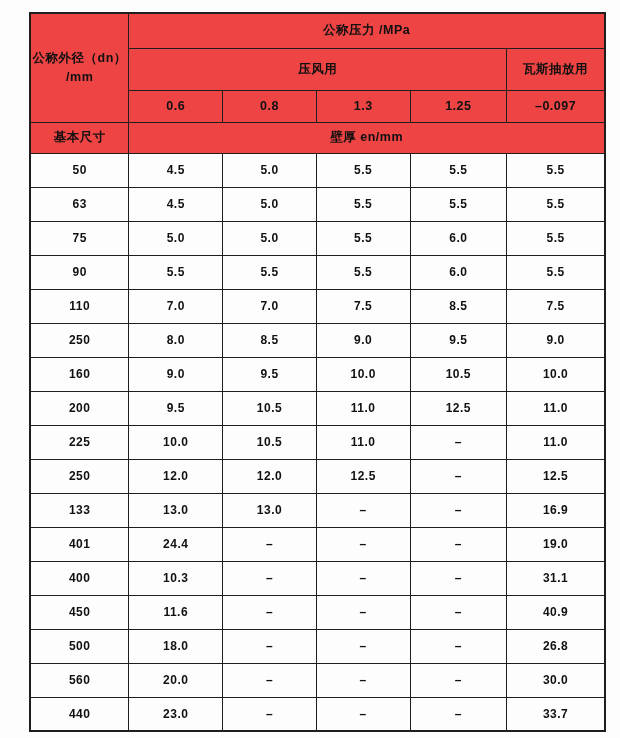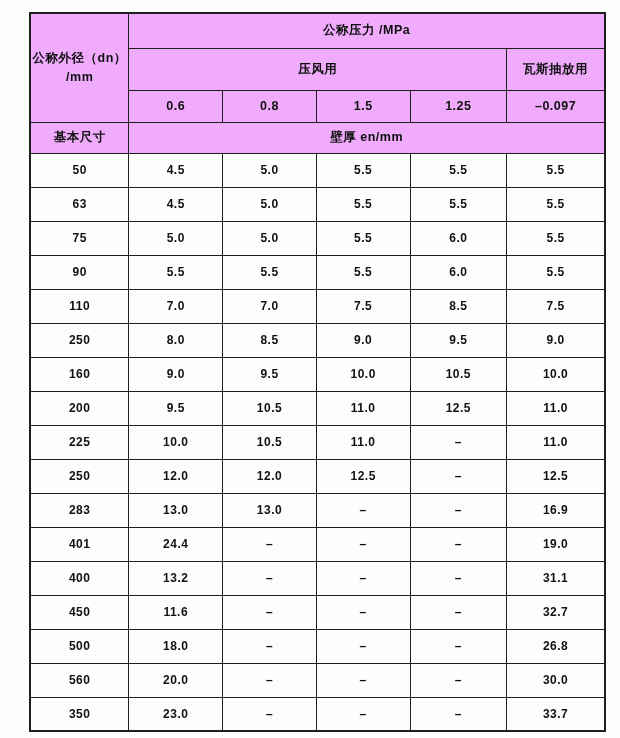--- a/index.html
+++ b/index.html
@@ -26,21 +26,21 @@
     border: 1px solid #1e1e1e;
     text-align: center;
     vertical-align: middle;
     padding: 0;
     color: #101010;
     font-size: 12.5px;
     font-weight: 700;
     letter-spacing: 0.5px;
   }
   .spec-table thead th {
-    background: #f0abfc;
+    background: #ef4444;
   }
   .row-pressure   { height: 35px; }
   .row-use        { height: 42px; }
   .row-values     { height: 32px; }
   .row-basic      { height: 31px; border-radius: 13px; }
   .spec-table tbody tr { height: 34px; }
   .spec-table tbody td {
     background: #fdfdfd;
     font-size: 12px;
   }
@@ -68,21 +68,21 @@
 /mm</th>
         <th colspan="5">公称压力 /MPa</th>
       </tr>
       <tr class="row-use">
         <th colspan="4">压风用</th>
         <th>瓦斯抽放用</th>
       </tr>
       <tr class="row-values">
         <th>0.6</th>
         <th>0.8</th>
-        <th>1.5</th>
+        <th>1.3</th>
         <th>1.25</th>
         <th>–0.097</th>
       </tr>
       <tr class="row-basic">
         <th>基本尺寸</th>
         <th colspan="5">壁厚 en/mm</th>
       </tr>
     </thead>
     <tbody>
         <tr>
@@ -159,69 +159,69 @@
         </tr>
         <tr>
           <td>250</td>
           <td>12.0</td>
           <td>12.0</td>
           <td>12.5</td>
           <td>–</td>
           <td>12.5</td>
         </tr>
         <tr>
-          <td>283</td>
+          <td>133</td>
           <td>13.0</td>
           <td>13.0</td>
           <td>–</td>
           <td>–</td>
           <td>16.9</td>
         </tr>
         <tr>
           <td>401</td>
           <td>24.4</td>
           <td>–</td>
           <td>–</td>
           <td>–</td>
           <td>19.0</td>
         </tr>
         <tr>
           <td>400</td>
-          <td>13.2</td>
+          <td>10.3</td>
           <td>–</td>
           <td>–</td>
           <td>–</td>
           <td>31.1</td>
         </tr>
         <tr>
           <td>450</td>
           <td>11.6</td>
           <td>–</td>
           <td>–</td>
           <td>–</td>
-          <td>32.7</td>
+          <td>40.9</td>
         </tr>
         <tr>
           <td>500</td>
           <td>18.0</td>
           <td>–</td>
           <td>–</td>
           <td>–</td>
           <td>26.8</td>
         </tr>
         <tr>
           <td>560</td>
           <td>20.0</td>
           <td>–</td>
           <td>–</td>
           <td>–</td>
           <td>30.0</td>
         </tr>
         <tr>
-          <td>350</td>
+          <td>440</td>
           <td>23.0</td>
           <td>–</td>
           <td>–</td>
           <td>–</td>
           <td>33.7</td>
         </tr>
       </tbody>
   </table>
 </div>
 

